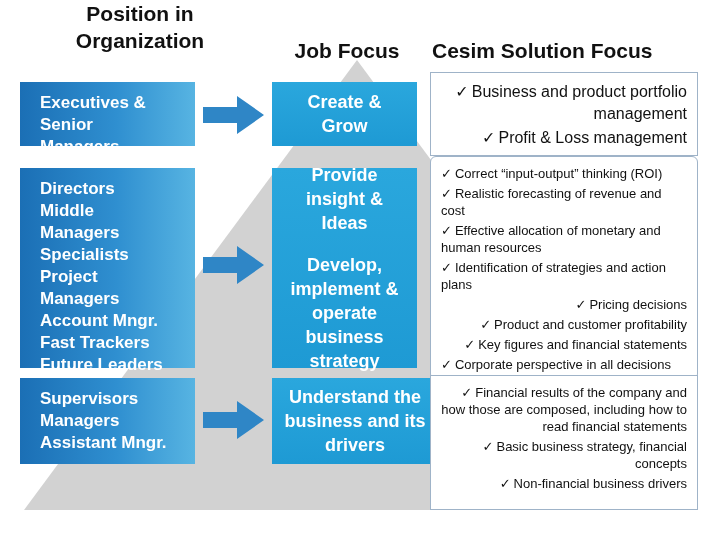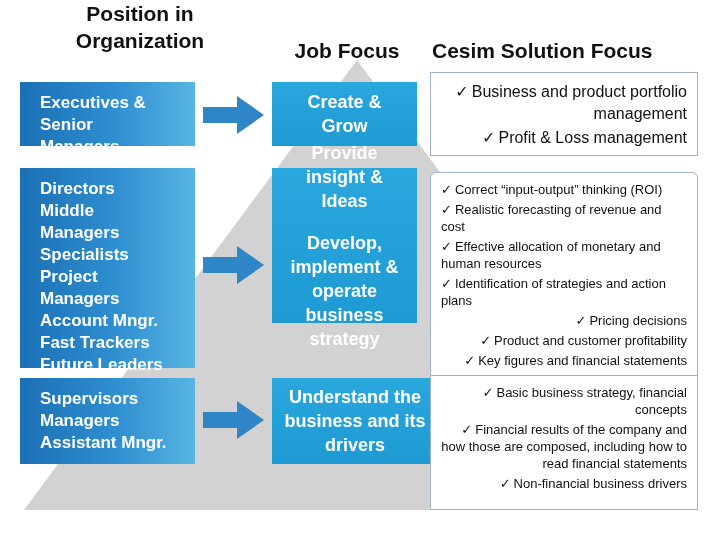--- a/index.html
+++ b/index.html
@@ -67,21 +67,21 @@
     padding: 8px 10px;
   }
   .job-box .jb-inner { width: 100%; }
   .jb-gap { height: 18px; }
 
   #pos-exec   { left: 20px;  top: 82px;  width: 175px; height: 64px; }
   #pos-middle { left: 20px;  top: 168px; width: 175px; height: 200px; }
   #pos-super  { left: 20px;  top: 378px; width: 175px; height: 86px; }
 
   #job-create  { left: 272px; top: 82px;  width: 145px; height: 64px; }
-  #job-provide { left: 272px; top: 168px; width: 145px; height: 155px; }
+  #job-provide { left: 272px; top: 168px; width: 145px; height: 200px; }
   #job-under   { left: 272px; top: 378px; width: 166px; height: 86px; }
 
   
   .arrow {
     position: absolute;
     z-index: 3;
     width: 62px;
     height: 40px;
   }
   #arrow-1 { left: 203px; top: 95px; }
@@ -92,21 +92,21 @@
   .solbox {
     position: absolute;
     z-index: 3;
     background: #ffffff;
     border: 1px solid #9fb3c8;
     box-sizing: border-box;
     padding: 8px 10px;
     color: #111111;
   }
   #sol-exec   { left: 430px; top: 72px;  width: 268px; height: 84px;  }
-  #sol-middle { left: 430px; top: 172px; width: 268px; height: 224px; border-radius: 6px; }
+  #sol-middle { left: 430px; top: 156px; width: 268px; height: 224px; border-radius: 6px; }
   #sol-super  { left: 430px; top: 375px; width: 268px; height: 135px; }
 
   .sol-line {
     display: block;
     text-align: right;
   }
   #sol-exec .sol-line {
     font-size: 16px;
     line-height: 22px;
     margin: 0 0 2px 0;
@@ -193,18 +193,18 @@
     <polygon points="0,12 34,12 34,1 61,20 34,39 34,28 0,28" fill="#2f86c6"></polygon>
   </svg>
 
   <div class="bluebox job-box" id="job-under">
     <div class="jb-inner">
       <div>Understand the business and its drivers</div>
     </div>
   </div>
 
   <div class="solbox" id="sol-super">
+    <span class="sol-line"><span class="tick">✓</span><span>Financial results of the company and how those are composed, including how to read financial statements</span></span>
     <span class="sol-line"><span class="tick">✓</span><span>Basic business strategy, financial concepts</span></span>
-    <span class="sol-line"><span class="tick">✓</span><span>Financial results of the company and how those are composed, including how to read financial statements</span></span>
     <span class="sol-line"><span class="tick">✓</span><span>Non-financial business drivers</span></span>
   </div>
 
 </div>
 
 </body></html>

